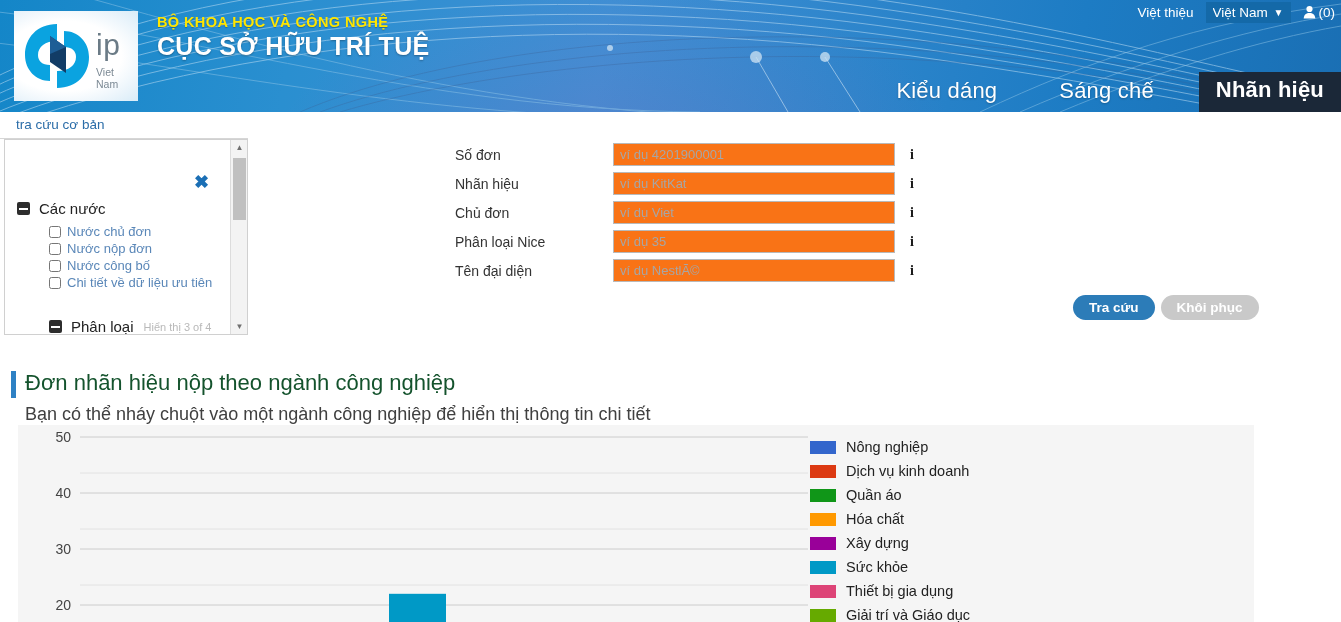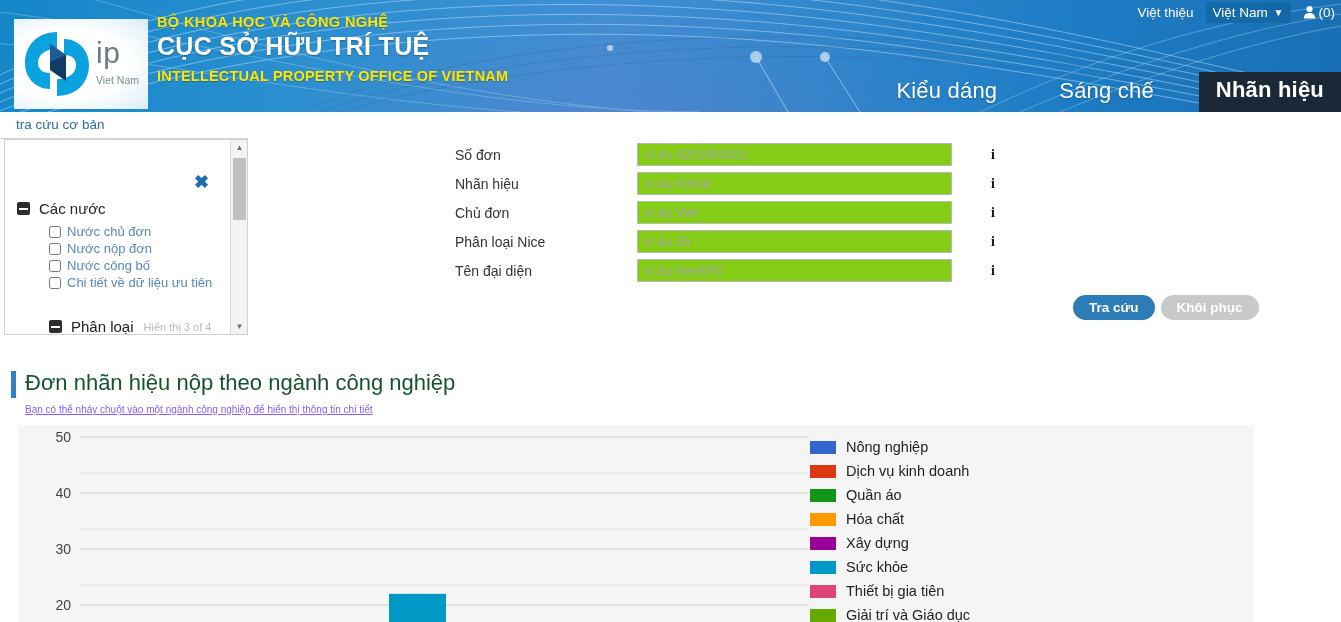--- a/index.html
+++ b/index.html
@@ -18,22 +18,22 @@
     position: relative;
     width: 1341px; height: 112px;
     background:
       radial-gradient(ellipse 500px 260px at 46% 150%, rgba(120,110,190,0.35) 0%, rgba(120,110,190,0) 70%),
       linear-gradient(100deg, #1486c8 0%, #2a8fd0 22%, #3f8fd4 45%, #2f86cc 62%, #1d7cc4 80%, #1a6fb4 100%);
     overflow: hidden;
   }
   .header-svg { position: absolute; inset: 0; width: 1341px; height: 112px; }
 
   .logo-box {
-    position: absolute; left: 14px; top: 19px;
-    width: 134px; height: 90px;
+    position: absolute; left: 14px; top: 11px;
+    width: 124px; height: 90px;
     background: radial-gradient(ellipse at 40% 50%, #ffffff 0%, #ffffff 55%, #eaf4fb 80%, #d8ecf8 100%);
   }
   .logo-mark { position: absolute; left: 8px; top: 10px; width: 70px; height: 70px; }
   .logo-ip {
     position: absolute; left: 82px; top: 17px;
     font-size: 30px; color: #6b7b86; font-family: "Liberation Sans", sans-serif;
     letter-spacing: .5px;
   }
   .logo-sub {
     position: absolute; left: 82px; top: 55px;
@@ -144,26 +144,26 @@
     color: #6f6f6f; font-size: 8px; cursor: pointer;
   }
   .sb-up { top: 0; } .sb-down { bottom: 0; }
   .sb-thumb {
     position: absolute; left: 2px; top: 18px; width: 13px; height: 62px;
     background: #c0c0c0; cursor: pointer;
   }
 
   
   .form-area { position: absolute; left: 455px; top: 140px; }
-  .frow { display: flex; align-items: center; height: 29px; margin-bottom: 0; gap: 24px; }
+  .frow { display: flex; align-items: center; height: 29px; margin-bottom: 0; }
   .flabel { width: 158px; font-size: 14px; color: #333333; }
   .finput {
-    width: 315px; height: 23px; border: 1px solid #b9b9b9;
+    width: 282px; height: 23px; border: 1px solid #b9b9b9;
     padding: 0 6px; font-size: 13px; color: #333;
-    font-family: "Liberation Sans", sans-serif; background: #84cc16;
+    font-family: "Liberation Sans", sans-serif; background: #f97316;
   }
   .finput::placeholder { color: #a6a6a6; }
   .finfo {
     margin-left: 15px; font-size: 14px; font-weight: bold;
     color: #1a1a1a; cursor: pointer; font-family: "Liberation Serif", serif;
   }
 
   .btn-row { position: absolute; left: 1073px; top: 295px; display: flex; }
   .btn {
     border: none; border-radius: 14px; cursor: pointer;
@@ -177,21 +177,21 @@
   .sec-accent {
     position: absolute; left: 11px; top: 371px;
     width: 5px; height: 27px; background: #2e81c4;
   }
   .sec-title {
     position: absolute; left: 25px; top: 370px;
     font-size: 22px; color: #14532d;
   }
   .sec-sub {
     position: absolute; left: 25px; top: 404px;
-    font-size: 10px; color: #8b5cf6; text-decoration: underline;
+    font-size: 18px; color: #404040;
   }
 
   .chart-box {
     position: absolute; left: 18px; top: 425px;
     width: 1236px; height: 197px;
     background: #f5f5f5;
     overflow: hidden;
   }
   .chart-svg { position: absolute; left: 0; top: 0; }
 
@@ -246,21 +246,20 @@
         <path d="M35 67 C 55 67, 67 53, 67 36 C 67 21, 56 10, 42 10 L 42 26 C 50 26, 54 30, 54 36 C 54 44, 47 50, 35 50 Z" fill="#0aa3e0"></path>
         <path d="M28 15 L 44 26 L 44 52 L 28 41 Z" fill="#123c66"></path>
         <path d="M28 15 L 44 26 L 28 33 Z" fill="#1e5e96"></path>
       </svg>
       <div class="logo-ip">ip</div>
       <div class="logo-sub">Viet Nam</div>
     </div>
 
     <div class="hd-line1">BỘ KHOA HỌC VÀ CÔNG NGHỆ</div>
     <div class="hd-line2">CỤC SỞ HỮU TRÍ TUỆ</div>
-    <div class="hd-line3">INTELLECTUAL PROPERTY OFFICE OF VIETNAM</div>
 
     <div class="topbar">
       <span class="topbar-link">Việt thiệu</span>
       <span class="lang-wrap">
         <select class="lang-select">
           <option>Việt Nam</option>
         </select>
         <span class="lang-caret">▼</span>
       </span>
       <span class="user-chip">
@@ -405,21 +404,21 @@
       <div class="legend-row">
         <span class="legend-swatch" id="sw-4" style="background: rgb(153, 0, 153);"></span>
         <span class="legend-label">Xây dựng</span>
       </div>
       <div class="legend-row">
         <span class="legend-swatch" id="sw-5" style="background: rgb(0, 153, 198);"></span>
         <span class="legend-label">Sức khỏe</span>
       </div>
       <div class="legend-row">
         <span class="legend-swatch" id="sw-6" style="background: rgb(221, 68, 119);"></span>
-        <span class="legend-label">Thiết bị gia tiên</span>
+        <span class="legend-label">Thiết bị gia dụng</span>
       </div>
       <div class="legend-row">
         <span class="legend-swatch" id="sw-7" style="background: rgb(102, 170, 0);"></span>
         <span class="legend-label">Giải trí và Giáo dục</span>
       </div>
     </div>
   </div>
 
 </div>
 

